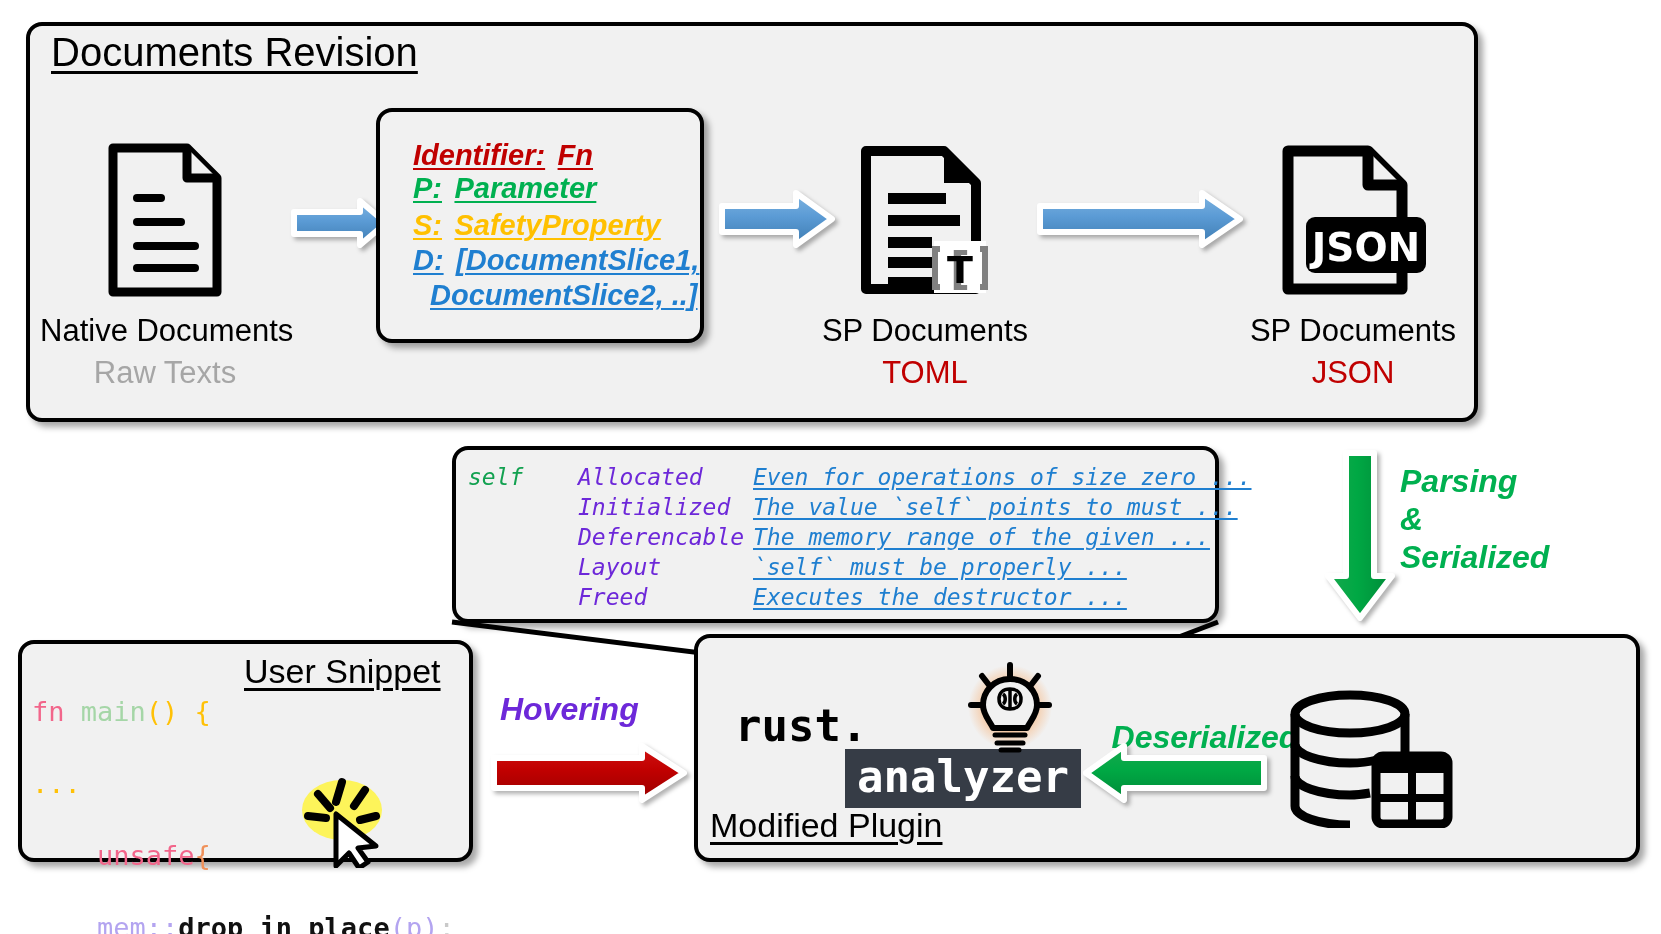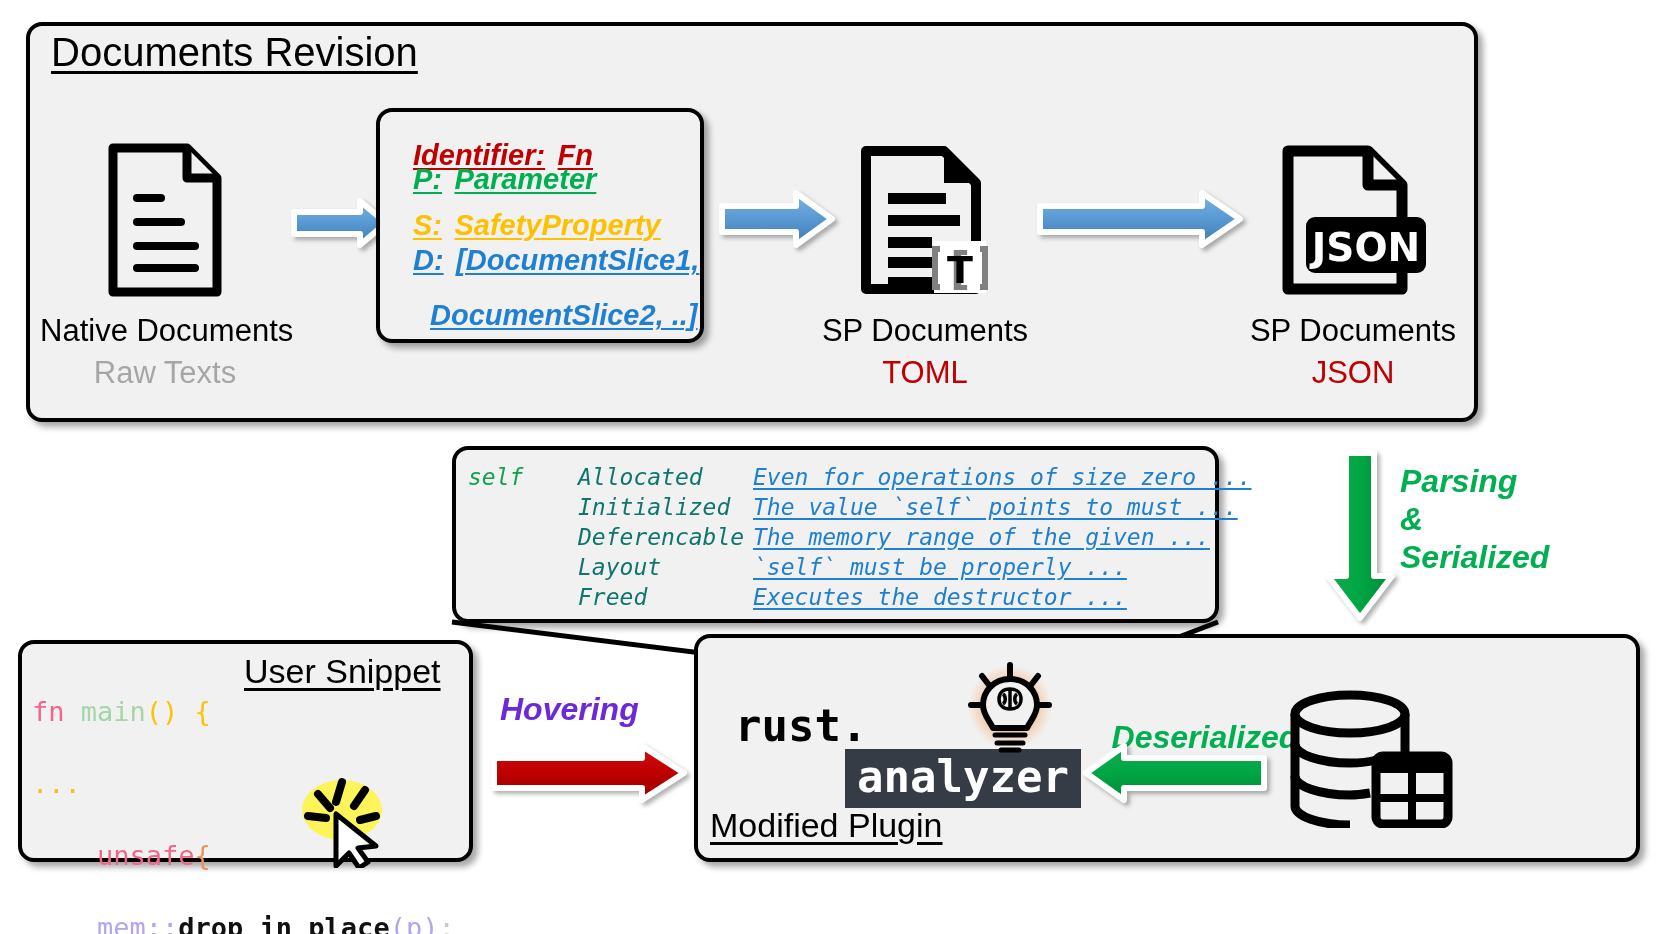--- a/index.html
+++ b/index.html
@@ -39,21 +39,21 @@
   .c-amber{color:#ffc000;}
   .c-blue{color:#1f7fd0;}
 
   
   .arrow-wrap{position:absolute;filter:drop-shadow(3px 3px 2px rgba(0,0,0,.3));}
 
   
   .tt-row{display:flex;align-items:center;font-family:"DejaVu Sans Mono",monospace;
           font-style:italic;font-size:23px;line-height:30px;white-space:nowrap;}
   .tt-self{width:110px;color:#12a150;}
-  .tt-prop{width:175px;color:#0f766e;}
+  .tt-prop{width:175px;color:#6d28d9;}
   .tt-desc{color:#1f7fd0;text-decoration:underline;text-underline-offset:3px;}
 
   
   .code{font-family:"DejaVu Sans Mono",monospace;font-size:27px;line-height:36px;white-space:pre;}
   .k-pink{color:#f2668b;}
   .k-fn{color:#a5d6a7;}
   .k-yellow{color:#ffc107;}
   .k-orange{color:#f0915a;}
   .k-purple{color:#b3a4f0;}
   .k-dots{color:#ffc107;}
@@ -102,33 +102,33 @@
     <path d="M4 16 H70 V5 L96 27 L70 49 V38 H4 Z" fill="url(#bg1)" stroke="#fff" stroke-width="6" stroke-linejoin="round"></path>
   </svg>
 </div>
 
 <div class="panel" style="left:376px;top:108px;width:328px;height:235px;border-width:4px;"></div>
 
 <div class="abs" style="left:413px;top:138px;">
   <span class="idline c-red">Identifier:</span>
   <span class="idline c-red" style="padding-left:8px;">Fn</span>
 </div>
-<div class="abs" style="left:413px;top:162px;">
+<div class="abs" style="left:413px;top:171px;">
   <span class="idline c-green">P:</span>
   <span class="idline c-green" style="padding-left:8px;">Parameter</span>
 </div>
 <div class="abs" style="left:413px;top:208px;">
   <span class="idline c-amber">S:</span>
   <span class="idline c-amber" style="padding-left:8px;">SafetyProperty</span>
 </div>
 <div class="abs" style="left:413px;top:243px;">
   <span class="idline c-blue">D:</span>
   <span class="idline c-blue" style="padding-left:8px;">[DocumentSlice1,</span>
 </div>
-<div class="abs idline c-blue" style="left:430px;top:278px;margin-top:20px;">DocumentSlice2, ..]</div>
+<div class="abs idline c-blue" style="left:430px;top:278px;">DocumentSlice2, ..]</div>
 
 <div class="arrow-wrap" style="left:718px;top:188px;">
   <svg width="120" height="62" viewBox="0 0 120 62">
     <defs>
         <linearGradient id="bg2" x1="0" y1="0" x2="0" y2="1">
       <stop offset="0" stop-color="#7fb4e0"></stop>
           <stop offset="0.45" stop-color="#5b9bd5"></stop>
       <stop offset="1" stop-color="#3e7cb1"></stop>
         </linearGradient>
       </defs>

